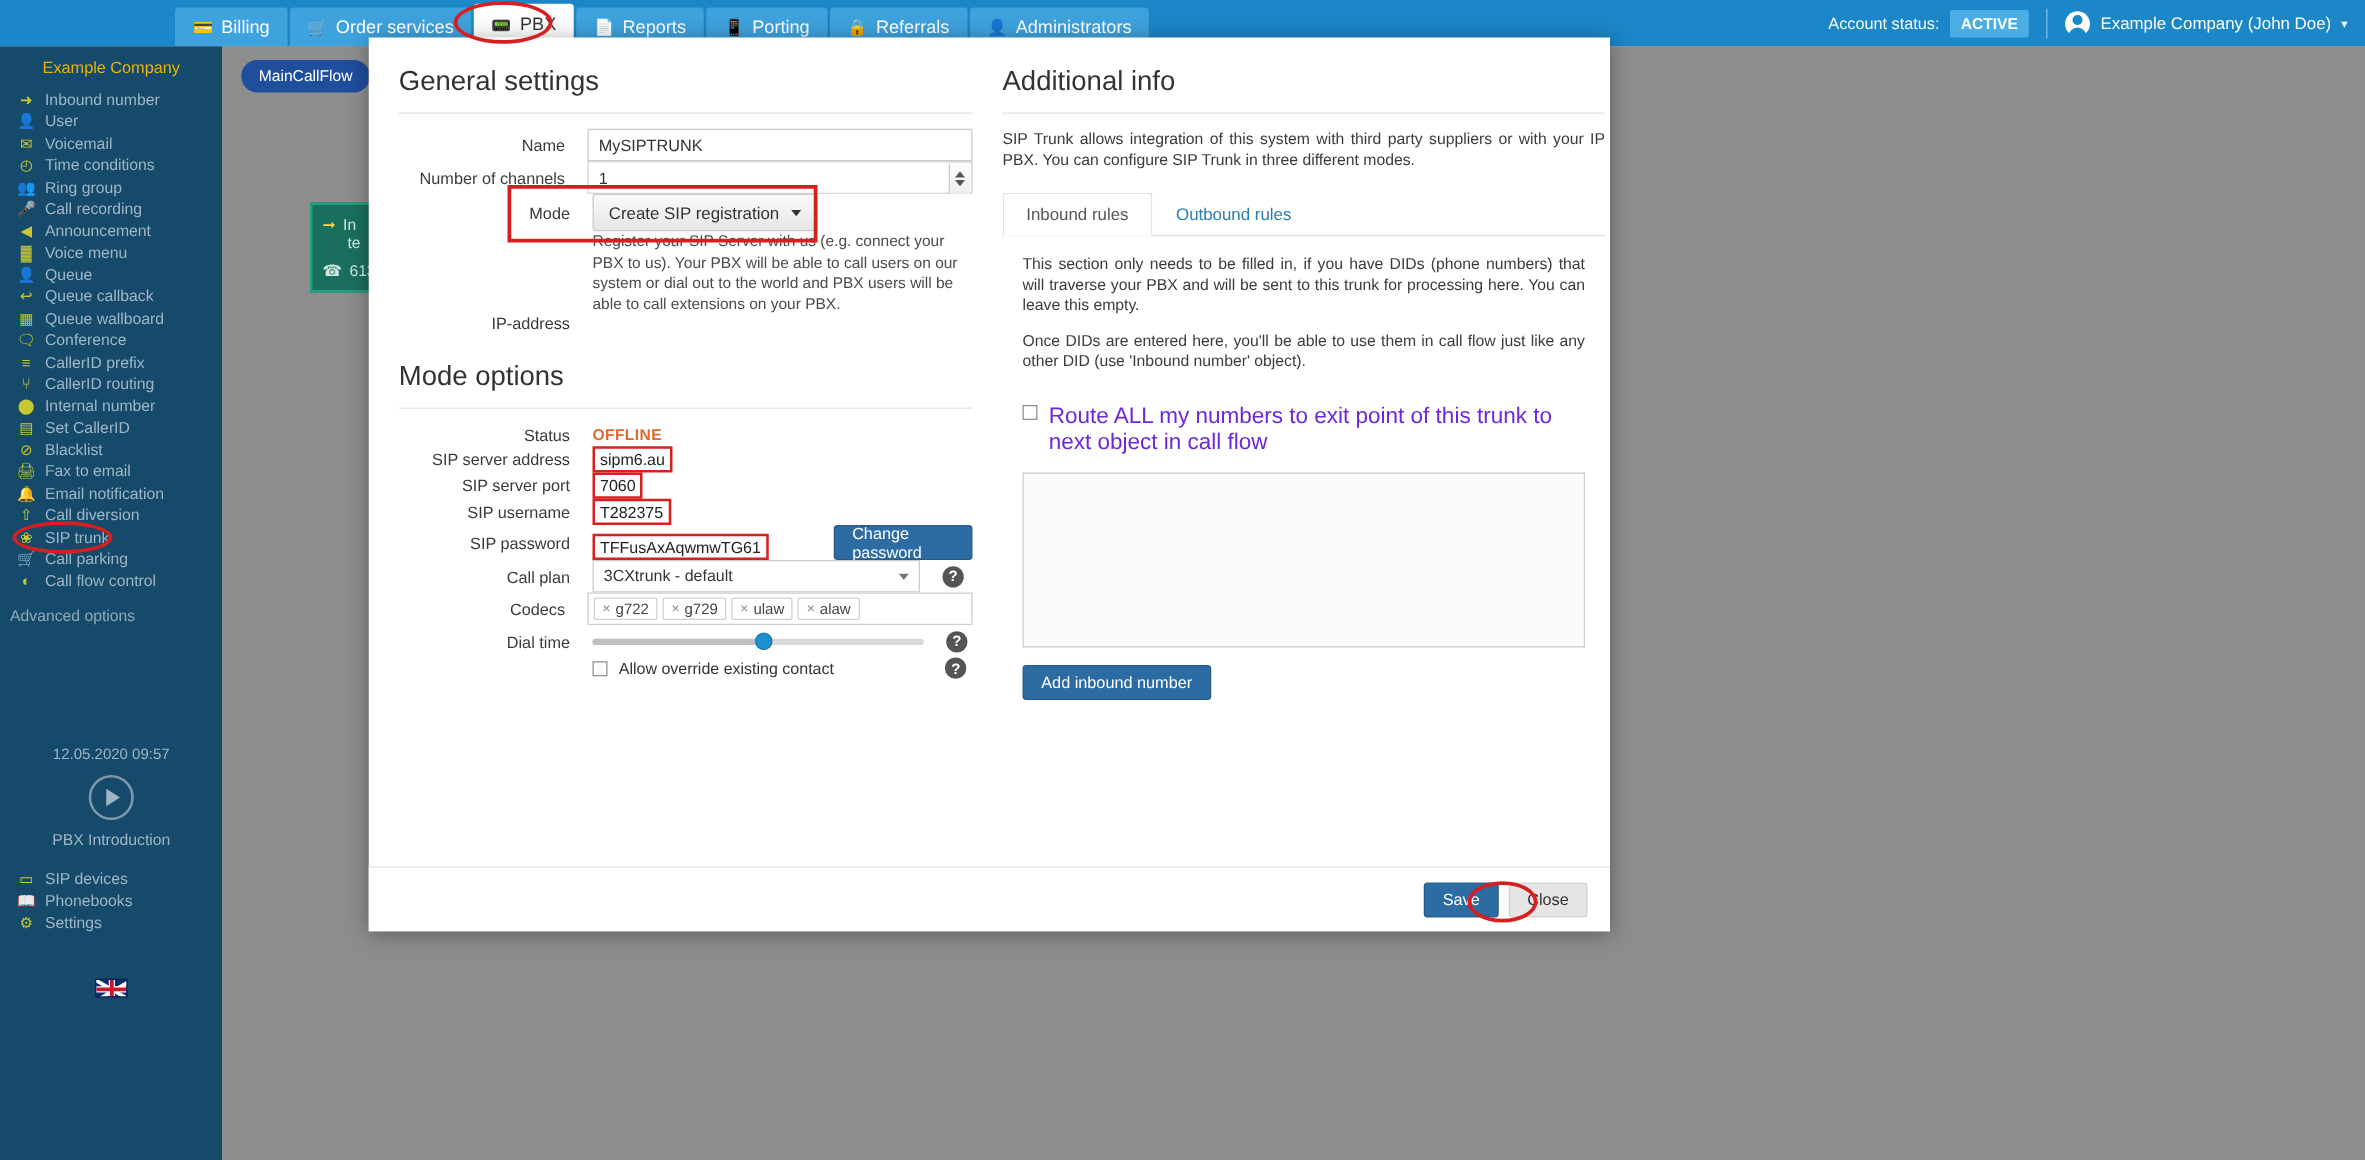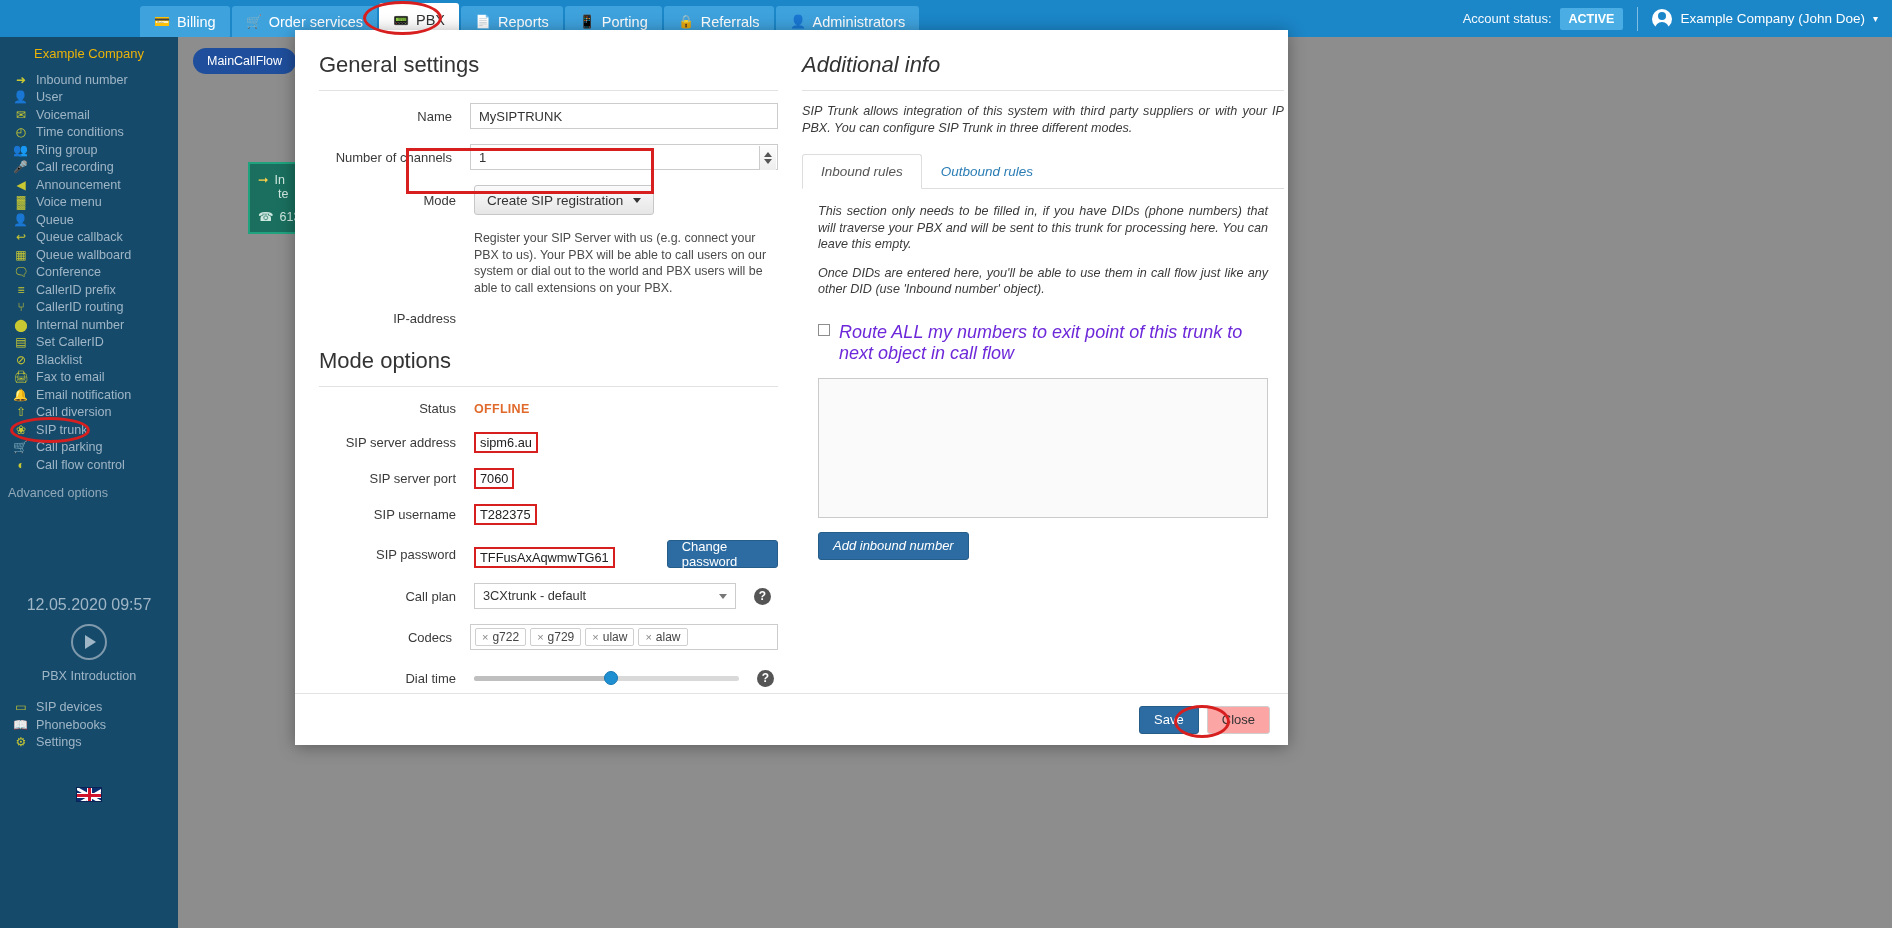--- a/index.html
+++ b/index.html
@@ -70,21 +70,21 @@
     display: flex; align-items: center; gap: 8px;
     padding: 1.5px 0 1.5px 14px; height: 17.5px;
     color: #9fb6c6; cursor: pointer; white-space: nowrap;
   }
   .sb-ico {
     width: 14px; height: 14px; flex: 0 0 auto;
     display: inline-flex; align-items: center; justify-content: center;
     color: #c8c832;
   }
   .sb-adv { padding: 12px 0 0 8px; color: #90a9ba; font-size: 12.6px; cursor:pointer; }
-  .sb-time { text-align: center; margin-top: 96px; color: #9fb6c6; font-size: 16px; }
+  .sb-time { text-align: center; margin-top: 96px; color: #9fb6c6; font-size: 12px; }
   .sb-play-wrap { display:flex; justify-content:center; margin-top: 10px; }
   .sb-play {
     width: 36px; height: 36px; border-radius: 50%;
     border: 2px solid #7e99ab; display:flex; align-items:center; justify-content:center;
     cursor:pointer;
   }
   .sb-play i {
     width:0;height:0;border-left: 11px solid #9fb6c6;
     border-top:7px solid transparent;border-bottom:7px solid transparent;
     margin-left: 3px;
@@ -126,29 +126,29 @@
   .node .nrow { display:flex; align-items:center; gap:6px; }
 
   
   .modal {
     position: absolute; left: 295px; top: 30px; width: 993px; height: 715px;
     background: #ffffff; box-shadow: 0 2px 16px rgba(0,0,0,.35);
     z-index: 10;
   }
   .modal-body { position:absolute; left:0; top:0; right:0; bottom: 52px; padding: 14px 0 0; display:flex; }
   .col-left { width: 497px; padding: 0 14px 0 14px; }
-  .col-right { width: 496px; padding: 0 4px 0 10px; font-style: italic; }
+  .col-right { width: 496px; padding: 0 4px 0 10px; }
 
   h2.sect {
     font-size: 22px; font-weight: normal; color: #333333;
     margin: 8px 0 6px 10px; padding-bottom: 6px;
   }
   .sect-rule { height:1px; background:#e2e2e2; margin: 0 0 12px 10px; }
 
-  .frow { display:flex; align-items:center; margin-bottom: 15px; }
+  .frow { display:flex; align-items:center; }
   .flabel {
     width: 165px; text-align: right; padding-right: 18px;
     font-size: 13px; color: #3a3a3a;
   }
   .fctl { flex: 1; }
   .inp {
     width: 308px; height: 26px; border: 1px solid #cccccc; background:#fff;
     font-size: 13px; color: #333; padding: 0 8px; line-height: 24px;
   }
   .inp.spin { position: relative; width: 308px; display: inline-block; }
@@ -183,21 +183,21 @@
   .offline { color: #e06a2b; font-size: 12.5px; font-weight: bold; letter-spacing:.3px; }
   .valtext { font-size: 12.8px; color: #222; }
   .boxed { display:inline-block; border: 2.5px solid #d81f1f; padding: 1px 4px; }
 
   .btn {
     display:inline-flex; align-items:center; justify-content:center;
     height: 28px; padding: 0 14px; border-radius: 3px;
     font-size: 13px; cursor: pointer; border: 1px solid transparent;
   }
   .btn-blue { background: #2d6ca2; color: #ffffff; border-color:#265c8a; }
-  .btn-light { background: #fca5a5; color:#333; border-color:#cfcfcf;text-align:right; }
+  .btn-light { background: #e5e5e5; color:#333; border-color:#cfcfcf;text-align:right; }
 
   .select-wide {
     width: 262px; height: 26px; border: 1px solid #ccc; background:#fff;
     font-size: 12.8px; color:#333; padding: 0 8px; line-height:24px;
     display:flex; align-items:center; justify-content:space-between; cursor:pointer;
   }
   .select-wide .ca { width:0;height:0;border-left:4px solid transparent;border-right:4px solid transparent;border-top:5px solid #777; }
 
   .tokbox {
     width: 308px; min-height: 26px; border:1px solid #ccc; background:#fff;

